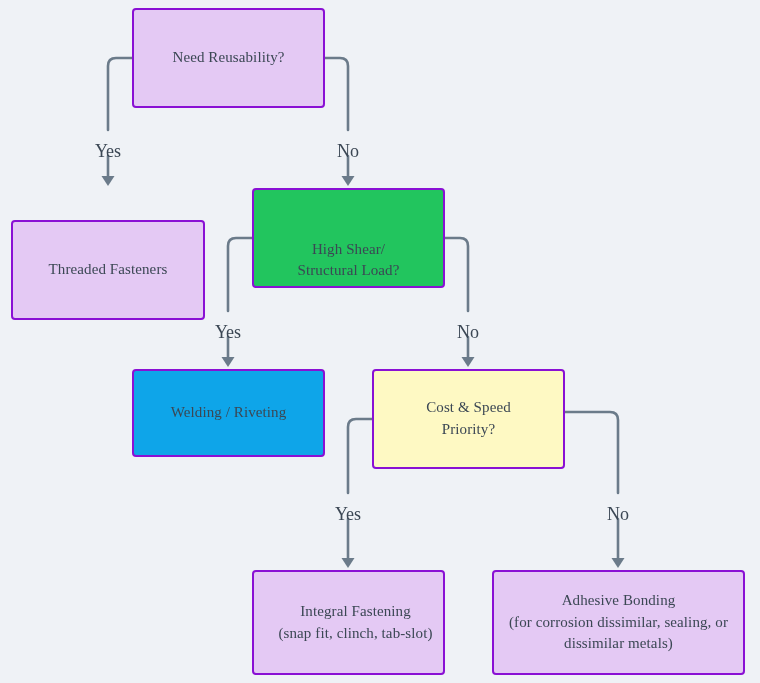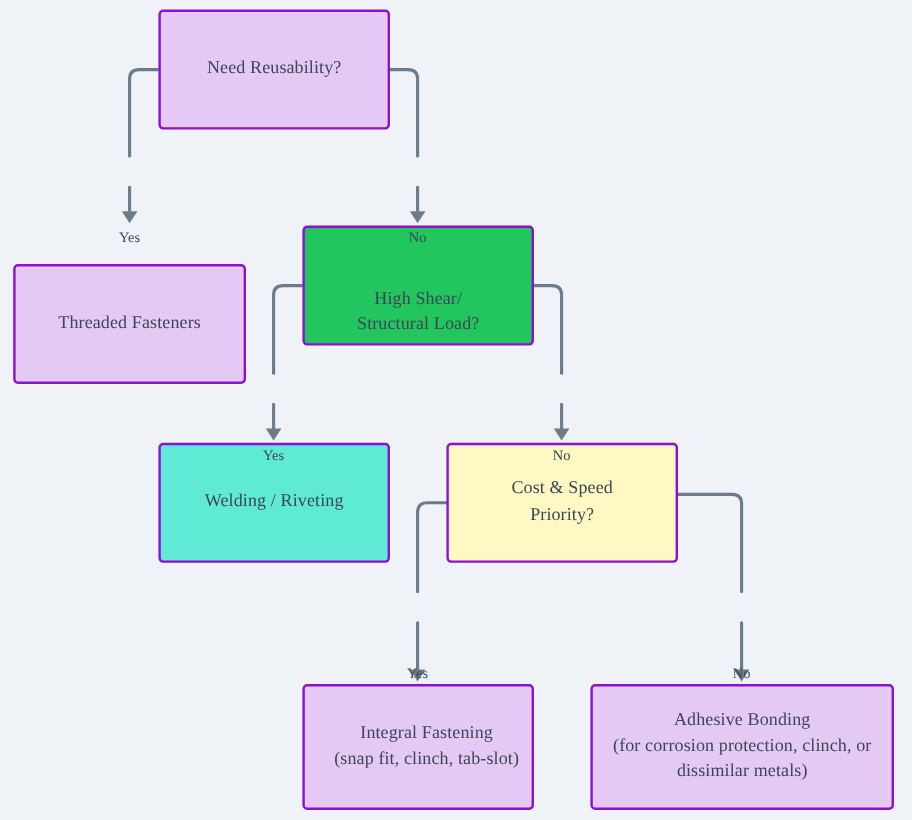--- a/index.html
+++ b/index.html
@@ -36,25 +36,24 @@
     color: #3b4754;
     font-size: 15px;
     line-height: 1.45;
     letter-spacing: 0.1px;
     padding: 4px 10px;
     white-space: pre-line;
   }
   .edge-label {
     position: absolute;
     color: #3b4754;
-    font-size: 12px;
+    font-size: 18px;
     line-height: 1;
     white-space: nowrap;
     transform: translate(-50%, -50%);
-    margin-top: 47px;
   }
 </style>
 </head>
 <body>
 
 <div id="stage" style="background: rgb(239, 242, 246);">
 
   <svg id="edges" viewBox="0 0 760 683" xmlns="http://www.w3.org/2000/svg">
     <g id="edge-paths">
         <path d="M 132 58 L 116 58 Q 108 58 108 66 L 108 130 M 108 156 L 108 176" fill="none" stroke="#6b7b8a" stroke-width="2.6" stroke-linecap="round"></path>
@@ -72,27 +71,27 @@
         <path d="M 341.5 558 L 348 568 L 354.5 558 Z" fill="#6b7b8a"></path>
         <path d="M 611.5 558 L 618 568 L 624.5 558 Z" fill="#6b7b8a"></path>
       </g>
   </svg>
 
   <div id="nodes">
       <div class="node" style="left: 132px; top: 8px; width: 193px; height: 100px; background: rgb(228, 201, 244); border-color: rgb(138, 16, 212); color: rgb(59, 71, 84);"><span>Need Reusability?</span></div>
       <div class="node" style="left: 11px; top: 188px; width: 194px; height: 100px; background: rgb(228, 201, 244); border-color: rgb(138, 16, 212); color: rgb(59, 71, 84); margin-top: 32px;"><span>Threaded Fasteners</span></div>
       <div class="node" style="left: 252px; top: 188px; width: 193px; height: 100px; background: #22c55e; border-color: rgb(138, 16, 212); color: rgb(59, 71, 84); align-items: flex-end;"><span>High Shear/
 Structural Load?</span></div>
-      <div class="node" style="left: 132px; top: 369px; width: 193px; height: 100px; background: #5eead4; border-color: rgb(138, 16, 212); color: rgb(59, 71, 84);"><span>Welding / Riveting</span></div>
+      <div class="node" style="left: 132px; top: 369px; width: 193px; height: 88px; background: #0ea5e9; border-color: rgb(138, 16, 212); color: rgb(59, 71, 84);"><span>Welding / Riveting</span></div>
       <div class="node" style="left: 372px; top: 369px; width: 193px; height: 100px; background: #fef9c3; border-color: rgb(138, 16, 212); color: rgb(59, 71, 84);"><span>Cost &amp; Speed
 Priority?</span></div>
       <div class="node" style="left: 252px; top: 570px; width: 193px; height: 105px; background: rgb(228, 201, 244); border-color: rgb(138, 16, 212); color: rgb(59, 71, 84); padding-left: 24px;"><span>Integral Fastening
 (snap fit, clinch, tab-slot)</span></div>
       <div class="node" style="left: 492px; top: 570px; width: 253px; height: 105px; background: rgb(228, 201, 244); border-color: rgb(138, 16, 212); color: rgb(59, 71, 84);"><span>Adhesive Bonding
-(for corrosion protection, clinch, or dissimilar metals)</span></div>
+(for corrosion dissimilar, sealing, or dissimilar metals)</span></div>
     </div>
   <div id="labels">
       <div class="edge-label" style="left: 108px; top: 151px; color: rgb(59, 71, 84);">Yes</div>
       <div class="edge-label" style="left: 348px; top: 151px; color: rgb(59, 71, 84);">No</div>
       <div class="edge-label" style="left: 228px; top: 332px; color: rgb(59, 71, 84);">Yes</div>
       <div class="edge-label" style="left: 468px; top: 332px; color: rgb(59, 71, 84);">No</div>
       <div class="edge-label" style="left: 348px; top: 514px; color: rgb(59, 71, 84);">Yes</div>
       <div class="edge-label" style="left: 618px; top: 514px; color: rgb(59, 71, 84);">No</div>
     </div>
 

